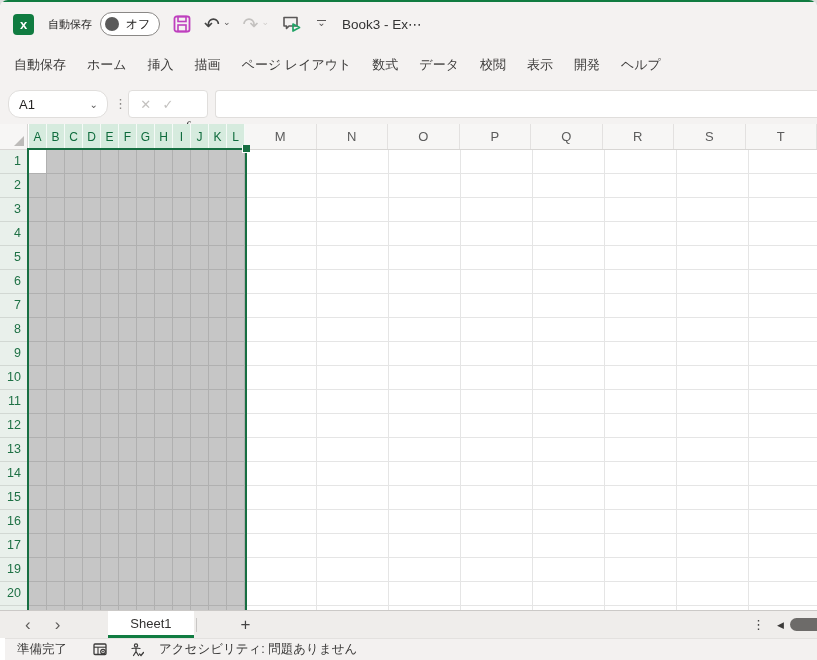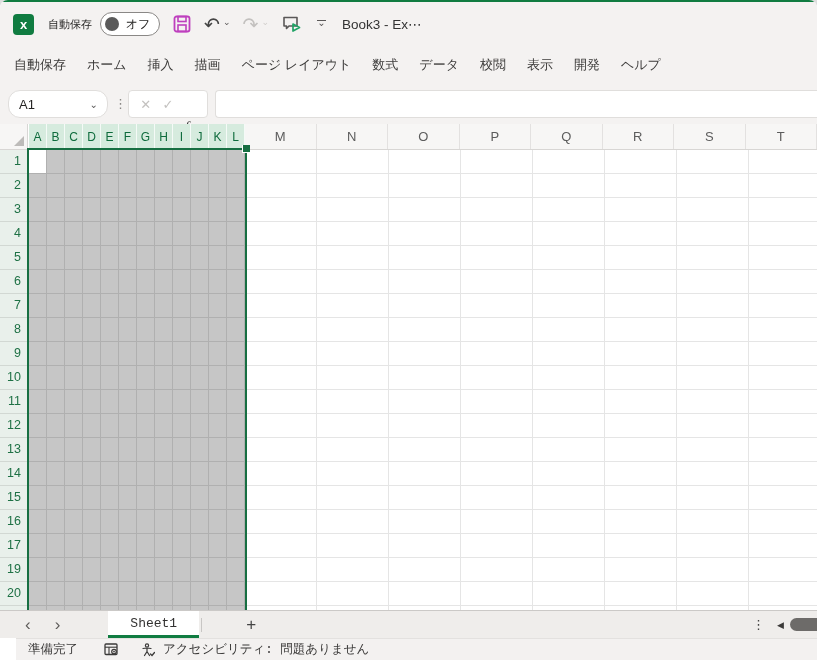--- a/index.html
+++ b/index.html
@@ -82,34 +82,34 @@
   .fill-handle{position:absolute;right:-5px;top:-5px;width:7px;height:7px;background:#176F42;
                border-left:1px solid #fff;border-bottom:1px solid #fff;}
 
   
   .sheetbar{position:absolute;top:610px;left:0;right:0;height:28px;background:#EFEDEB;
             border-top:1px solid #CBC9C7;box-sizing:border-box;display:flex;align-items:center;}
   .snav{color:#5E5C5A;font-size:17px;line-height:17px;margin-left:24px;}
   .snav.first{margin-left:25px;}
   .sheettab{margin-left:48px;height:27px;background:#fff;display:flex;align-items:center;
             padding:0 22px;border-bottom:3px solid #107C41;box-sizing:border-box;
-            font-size:13px;color:#323130;font-family:Liberation Mono, monospace;}
+            font-size:13px;color:#323130;}
   .tab-sep{width:1px;height:14px;background:#C8C6C4;margin-left:2px;}
   .addsheet{margin-left:44px;font-size:17px;color:#444;}
   .sheet-dots{position:absolute;left:752px;font-size:13px;color:#444;}
   .hscroll-left{position:absolute;left:777px;font-size:9px;color:#3B3A39;}
   .hscroll-thumb{position:absolute;left:790px;top:7px;width:30px;height:13px;background:#6D6B69;
                  border-radius:7px 0 0 7px;}
 
   
-  .statusbar{position:absolute;top:638px;left:16px;right:0;height:22px;background:#F3F1F0;
+  .statusbar{position:absolute;top:638px;left:5px;right:0;height:22px;background:#F3F1F0;
              border-top:1px solid #E3E1DF;box-sizing:border-box;display:flex;align-items:center;}
   .status-ready{margin-left:12px;font-size:12.5px;color:#3B3A39;}
   .macro-icon{margin-left:26px;display:flex;align-items:center;}
-  .a11y-group{margin-left:22px;display:flex;align-items:center;gap:8px;font-family:Liberation Mono, monospace;}
+  .a11y-group{margin-left:22px;display:flex;align-items:center;gap:15px;}
   .a11y-text{font-size:12.5px;color:#3B3A39;}
 </style>
 </head>
 <body>
 
 <div class="window">
   <div class="topline"></div>
 
   <div class="titlebar">
     <div class="logo">x</div>

